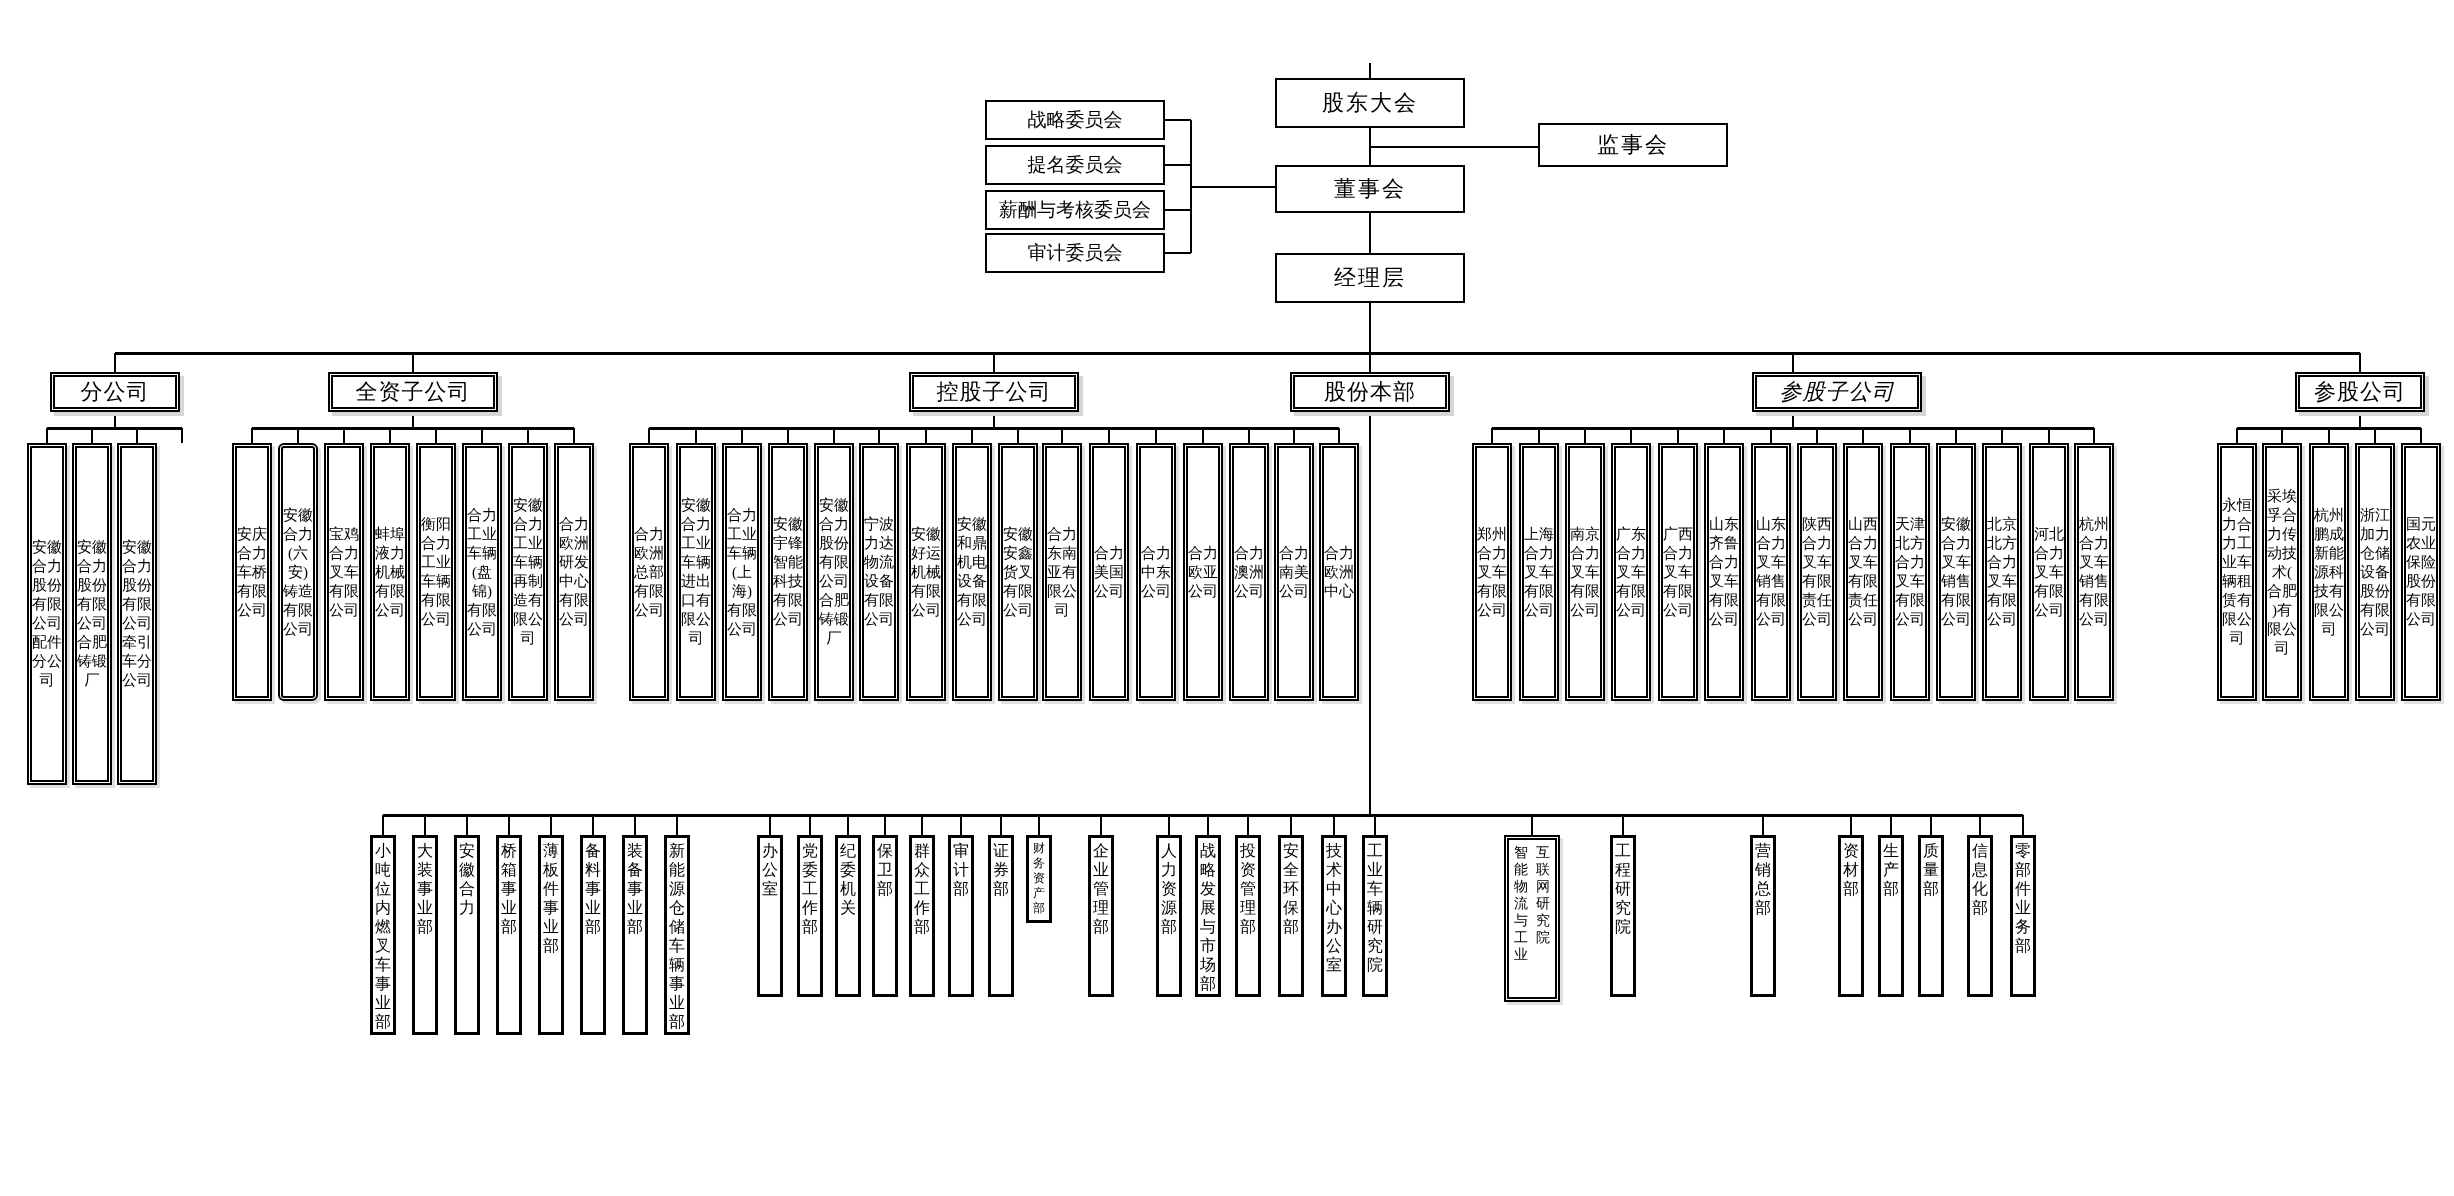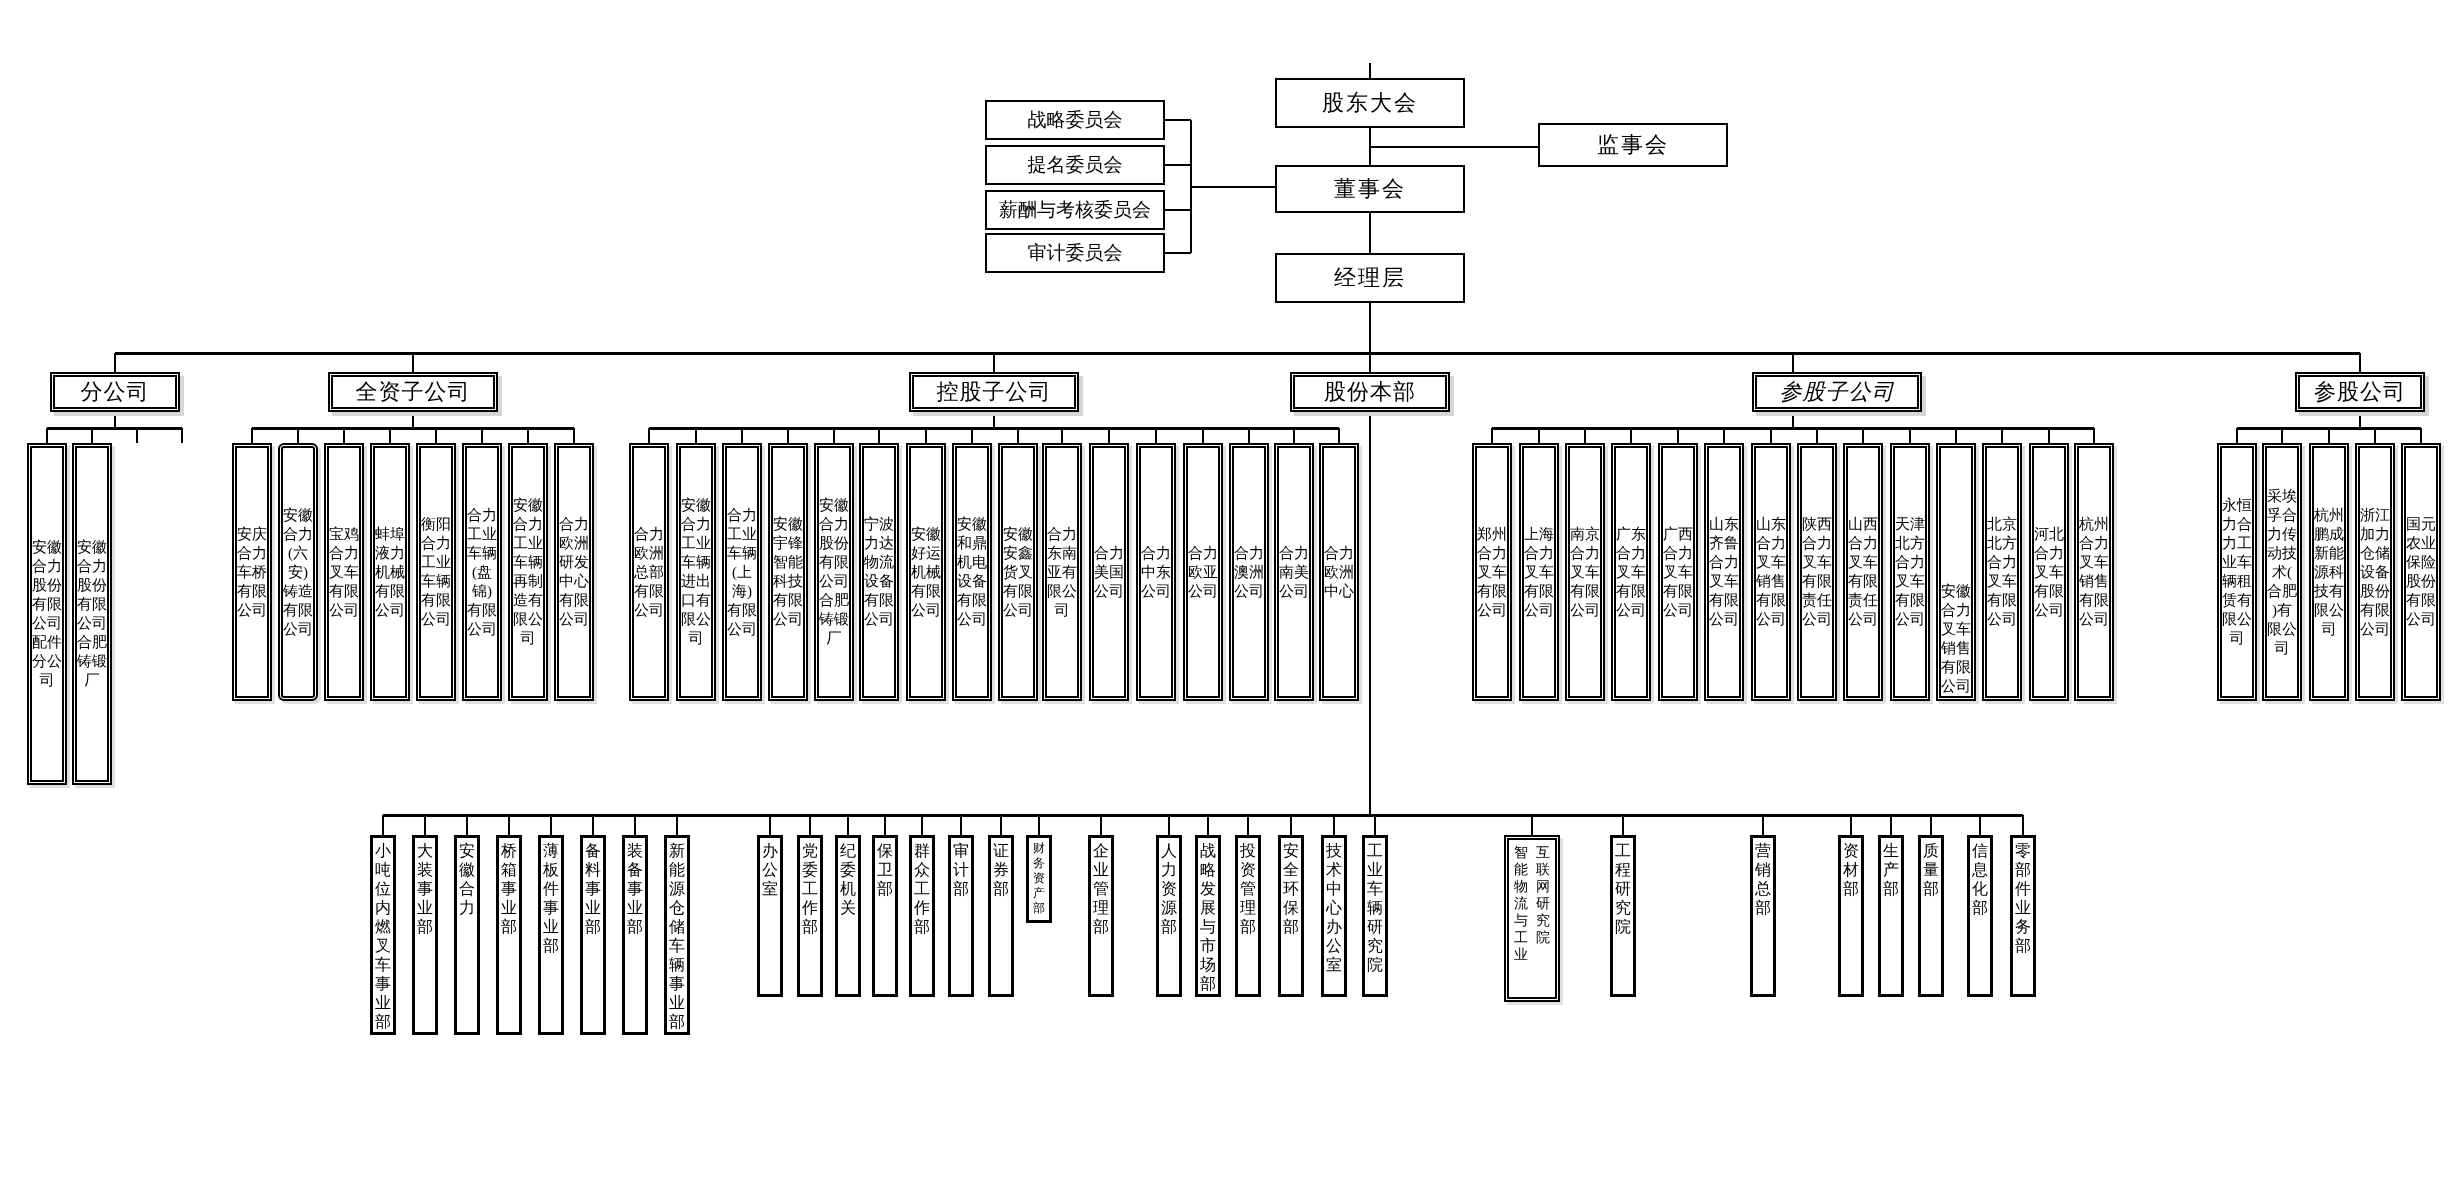--- a/index.html
+++ b/index.html
@@ -174,20 +174,23 @@
     </div>
     <div class="box dbl cat" style="left: 50px; top: 372px; width: 130px; height: 40px;">
       <span>分公司</span>
     </div>
     <div class="box dbl company" style="left: 27px; top: 443px; width: 40px; height: 342px;">
       <div class="txt2">安徽合力股份有限公司配件分公司</div>
     </div>
     <div class="box dbl company" style="left: 72px; top: 443px; width: 40px; height: 342px;">
       <div class="txt2">安徽合力股份有限公司合肥铸锻厂</div>
     </div>
+    <div class="box dbl company" style="left: 117px; top: 443px; width: 40px; height: 342px;">
+      <div class="txt2">安徽合力股份有限公司牵引车分公司</div>
+    </div>
     <div class="box dbl cat" style="left: 328px; top: 372px; width: 170px; height: 40px;">
       <span>全资子公司</span>
     </div>
     <div class="box dbl company" style="left: 232px; top: 443px; width: 40px; height: 258px;">
       <div class="txt2">安庆合力车桥有限公司</div>
     </div>
     <div class="box dbl company" style="left: 278px; top: 443px; width: 40px; height: 258px; border-radius: 6px;">
       <div class="txt2">安徽合力(六安)铸造有限公司</div>
     </div>
     <div class="box dbl company" style="left: 324px; top: 443px; width: 40px; height: 258px;">
@@ -288,21 +291,21 @@
     </div>
     <div class="box dbl company" style="left: 1797px; top: 443px; width: 40px; height: 258px;">
       <div class="txt2">陕西合力叉车有限责任公司</div>
     </div>
     <div class="box dbl company" style="left: 1843px; top: 443px; width: 40px; height: 258px;">
       <div class="txt2">山西合力叉车有限责任公司</div>
     </div>
     <div class="box dbl company" style="left: 1890px; top: 443px; width: 40px; height: 258px;">
       <div class="txt2">天津北方合力叉车有限公司</div>
     </div>
-    <div class="box dbl company" style="left: 1936px; top: 443px; width: 40px; height: 258px; align-items: flex-end;">
+    <div class="box dbl company" style="left: 1936px; top: 443px; width: 40px; height: 258px;">
       <div class="txt2">安徽合力叉车销售有限公司</div>
     </div>
     <div class="box dbl company" style="left: 1982px; top: 443px; width: 40px; height: 258px;">
       <div class="txt2">北京北方合力叉车有限公司</div>
     </div>
     <div class="box dbl company" style="left: 2029px; top: 443px; width: 40px; height: 258px;">
       <div class="txt2">河北合力叉车有限公司</div>
     </div>
     <div class="box dbl company" style="left: 2074px; top: 443px; width: 40px; height: 258px;">
       <div class="txt2">杭州合力叉车销售有限公司</div>

